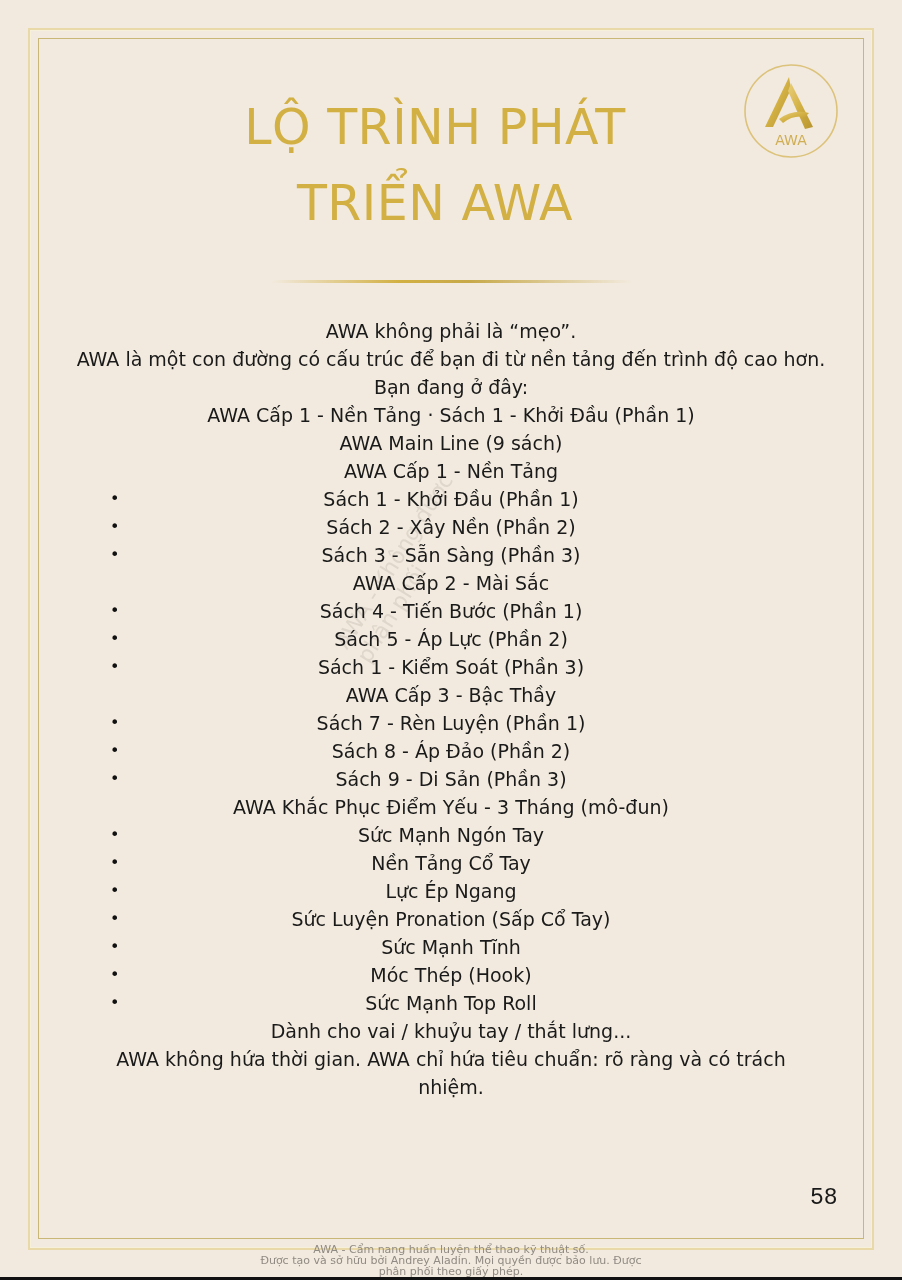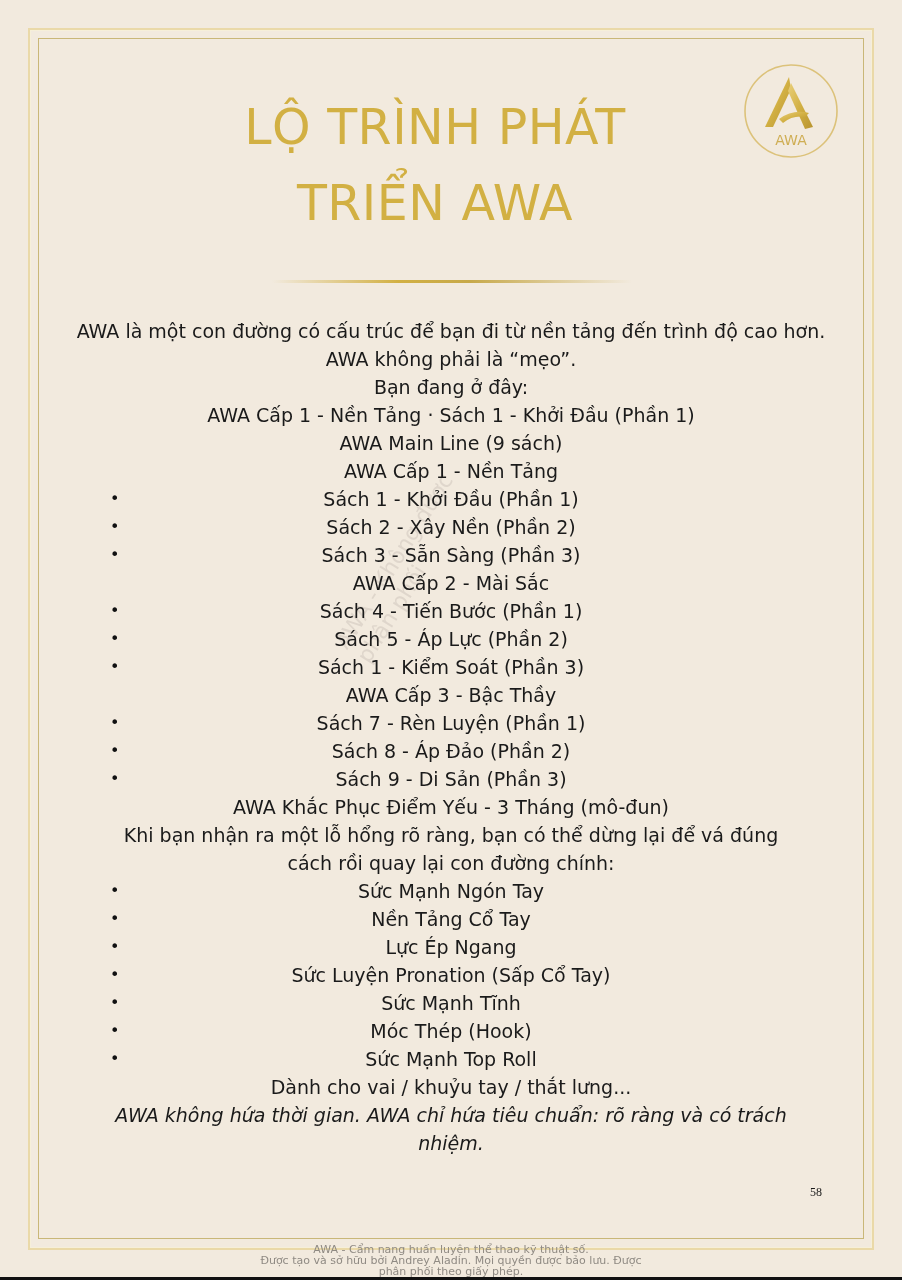--- a/index.html
+++ b/index.html
@@ -80,22 +80,22 @@
     .bullet {
       position: absolute;
       left: 50px;
       top: 0;
       font-size: 16px;
       color: #111;
     }
     .page-number {
       position: absolute;
       left: 810px; top: 1185px;
-      font-family: Liberation Serif, serif;
-      font-size: 12px;
+      font-family: Liberation Mono, monospace;
+      font-size: 23px;
       color: #1a1a1a;
     }
     .watermark {
       position: absolute;
       left: 330px; top: 640px;
       transform: rotate(-58deg);
       transform-origin: left top;
       color: rgba(140,130,120,0.18);
       font-size: 22px;
       white-space: nowrap;
@@ -147,53 +147,52 @@
   </h1>
 
   <div class="divider"></div>
 
   <div class="watermark">
     <span>AWA - Không được</span>
     <span>phân phối</span>
   </div>
 
   <div class="content">
+    <span class="line">AWA không phải là “mẹo”.</span>
     <span class="line" style="padding:0 0;">AWA là một con đường có cấu trúc để bạn đi từ nền tảng đến trình độ cao hơn.</span>
-    <span class="line">AWA không phải là “mẹo”.</span>
     <span class="line">Bạn đang ở đây:</span>
     <span class="line">AWA Cấp 1 - Nền Tảng · Sách 1 - Khởi Đầu (Phần 1)</span>
     <span class="line">AWA Main Line (9 sách)</span>
 
     <span class="line">AWA Cấp 1 - Nền Tảng</span>
     <span class="bullet-row"><span class="bullet">•</span><span>Sách 1 - Khởi Đầu (Phần 1)</span></span>
     <span class="bullet-row"><span class="bullet">•</span><span>Sách 2 - Xây Nền (Phần 2)</span></span>
     <span class="bullet-row"><span class="bullet">•</span><span>Sách 3 - Sẵn Sàng (Phần 3)</span></span>
 
     <span class="line">AWA Cấp 2 - Mài Sắc</span>
     <span class="bullet-row"><span class="bullet">•</span><span>Sách 4 - Tiến Bước (Phần 1)</span></span>
     <span class="bullet-row"><span class="bullet">•</span><span>Sách 5 - Áp Lực (Phần 2)</span></span>
     <span class="bullet-row"><span class="bullet">•</span><span>Sách 1 - Kiểm Soát (Phần 3)</span></span>
 
     <span class="line">AWA Cấp 3 - Bậc Thầy</span>
     <span class="bullet-row"><span class="bullet">•</span><span>Sách 7 - Rèn Luyện (Phần 1)</span></span>
     <span class="bullet-row"><span class="bullet">•</span><span>Sách 8 - Áp Đảo (Phần 2)</span></span>
     <span class="bullet-row"><span class="bullet">•</span><span>Sách 9 - Di Sản (Phần 3)</span></span>
 
     <span class="line">AWA Khắc Phục Điểm Yếu - 3 Tháng (mô-đun)</span>
-    <span class="line" style="padding:0 40px;">Khi bạn nhận ra một lỗ hổng rõ ràng, bạn có thể dừng lại để vá đúng cách rồi quay lại con đường chính:</span>
     <span class="bullet-row"><span class="bullet">•</span><span>Sức Mạnh Ngón Tay</span></span>
     <span class="bullet-row"><span class="bullet">•</span><span>Nền Tảng Cổ Tay</span></span>
     <span class="bullet-row"><span class="bullet">•</span><span>Lực Ép Ngang</span></span>
     <span class="bullet-row"><span class="bullet">•</span><span>Sức Luyện Pronation (Sấp Cổ Tay)</span></span>
     <span class="bullet-row"><span class="bullet">•</span><span>Sức Mạnh Tĩnh</span></span>
     <span class="bullet-row"><span class="bullet">•</span><span>Móc Thép (Hook)</span></span>
     <span class="bullet-row"><span class="bullet">•</span><span>Sức Mạnh Top Roll</span></span>
 
     <span class="line">Dành cho vai / khuỷu tay / thắt lưng...</span>
-    <span class="line" style="padding:0 50px;font-style:italic;">AWA không hứa thời gian. AWA chỉ hứa tiêu chuẩn: rõ ràng và có trách nhiệm.</span>
+    <span class="line" style="padding:0 50px;">AWA không hứa thời gian. AWA chỉ hứa tiêu chuẩn: rõ ràng và có trách nhiệm.</span>
   </div>
 
   <div class="page-number">58</div>
 
   <div class="footer">
     <div>AWA - Cẩm nang huấn luyện thể thao kỹ thuật số.</div>
     <div>Được tạo và sở hữu bởi Andrey Aladin. Mọi quyền được bảo lưu. Được phân phối theo giấy phép.</div>
   </div>
 </div>
 

